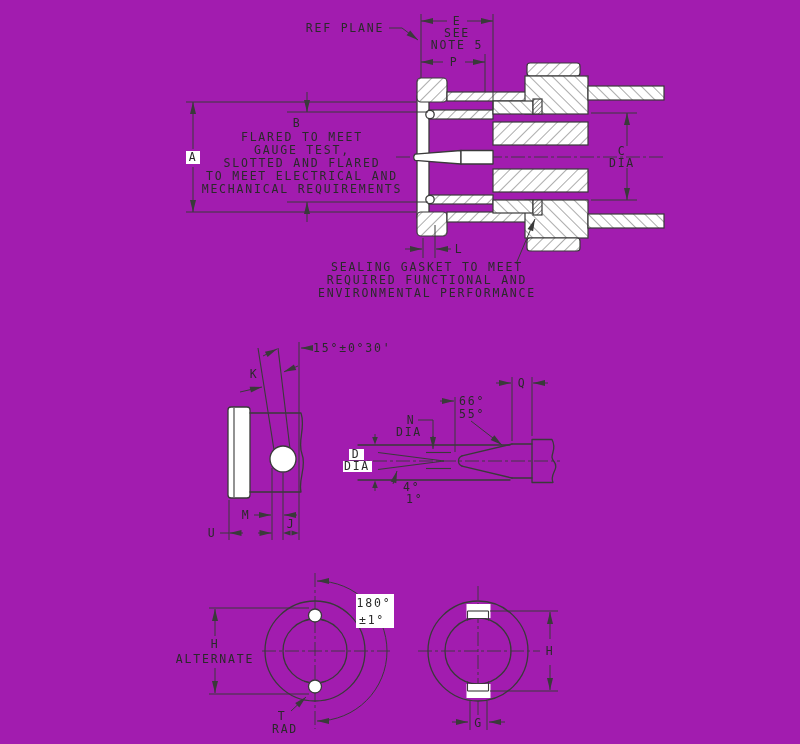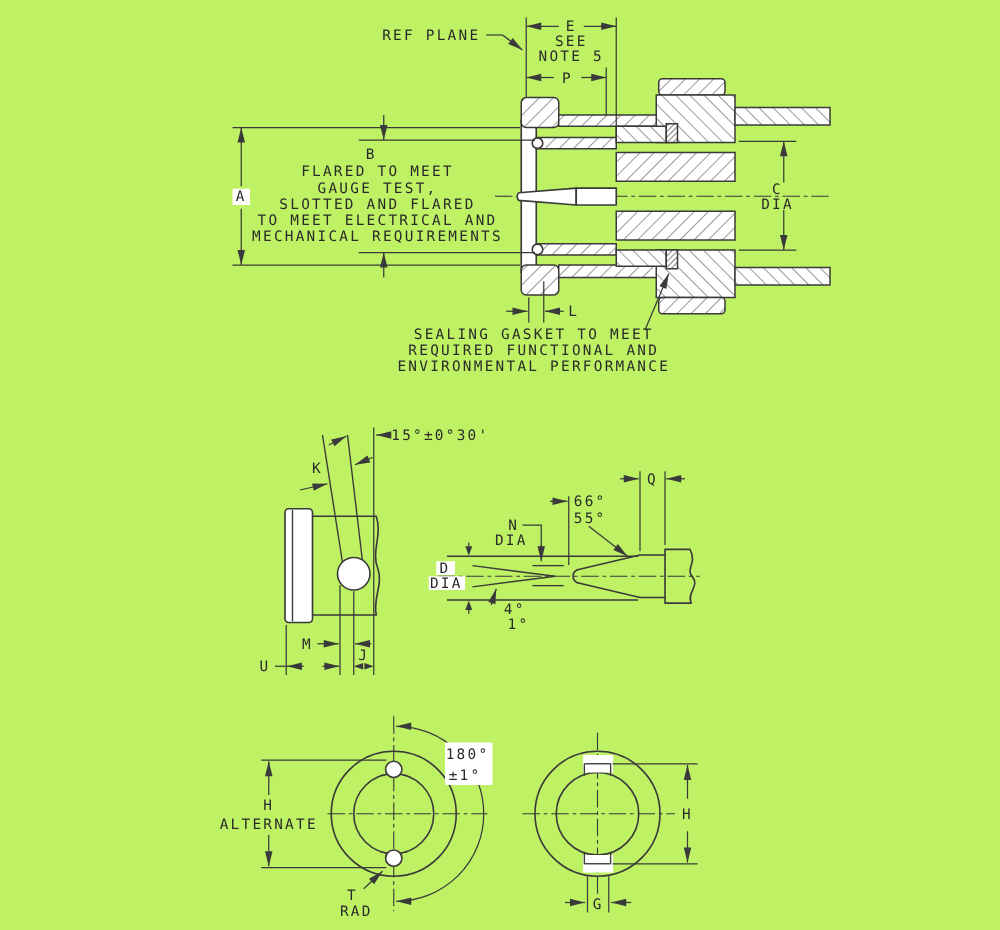--- a/index.html
+++ b/index.html
@@ -1,16 +1,16 @@
 <!DOCTYPE html>
 <html><head>
 <meta charset="utf-8">
 <style>
   html,body{margin:0;padding:0;background:#fff;}
-  #stage{position:relative;width:800px;height:744px;background:#bef264;overflow:hidden;}
+  #stage{position:relative;width:800px;height:744px;background:#a21caf;overflow:hidden;}
   svg{display:block;}
   .ol{fill:none;stroke:#3a3a3a;stroke-width:1.3;stroke-linejoin:round;stroke-linecap:round;}
   .ol1{fill:none;stroke:#3a3a3a;stroke-width:1.1;stroke-linejoin:round;}
   .olw{fill:#ffffff;stroke:#3a3a3a;stroke-width:1.3;stroke-linejoin:round;}
   .hs{fill:url(#hatchS);stroke:#3a3a3a;stroke-width:1.2;}
   .hb{fill:url(#hatchB);stroke:#3a3a3a;stroke-width:1.2;}
   .hd{fill:url(#hatchD);stroke:#3a3a3a;stroke-width:1.2;}
   .dim{fill:none;stroke:#3a3a3a;stroke-width:1;}
   .cl{fill:none;stroke:#3a3a3a;stroke-width:0.9;stroke-dasharray:14 3 3 3;}
   .ah{fill:#3a3a3a;stroke:none;}

